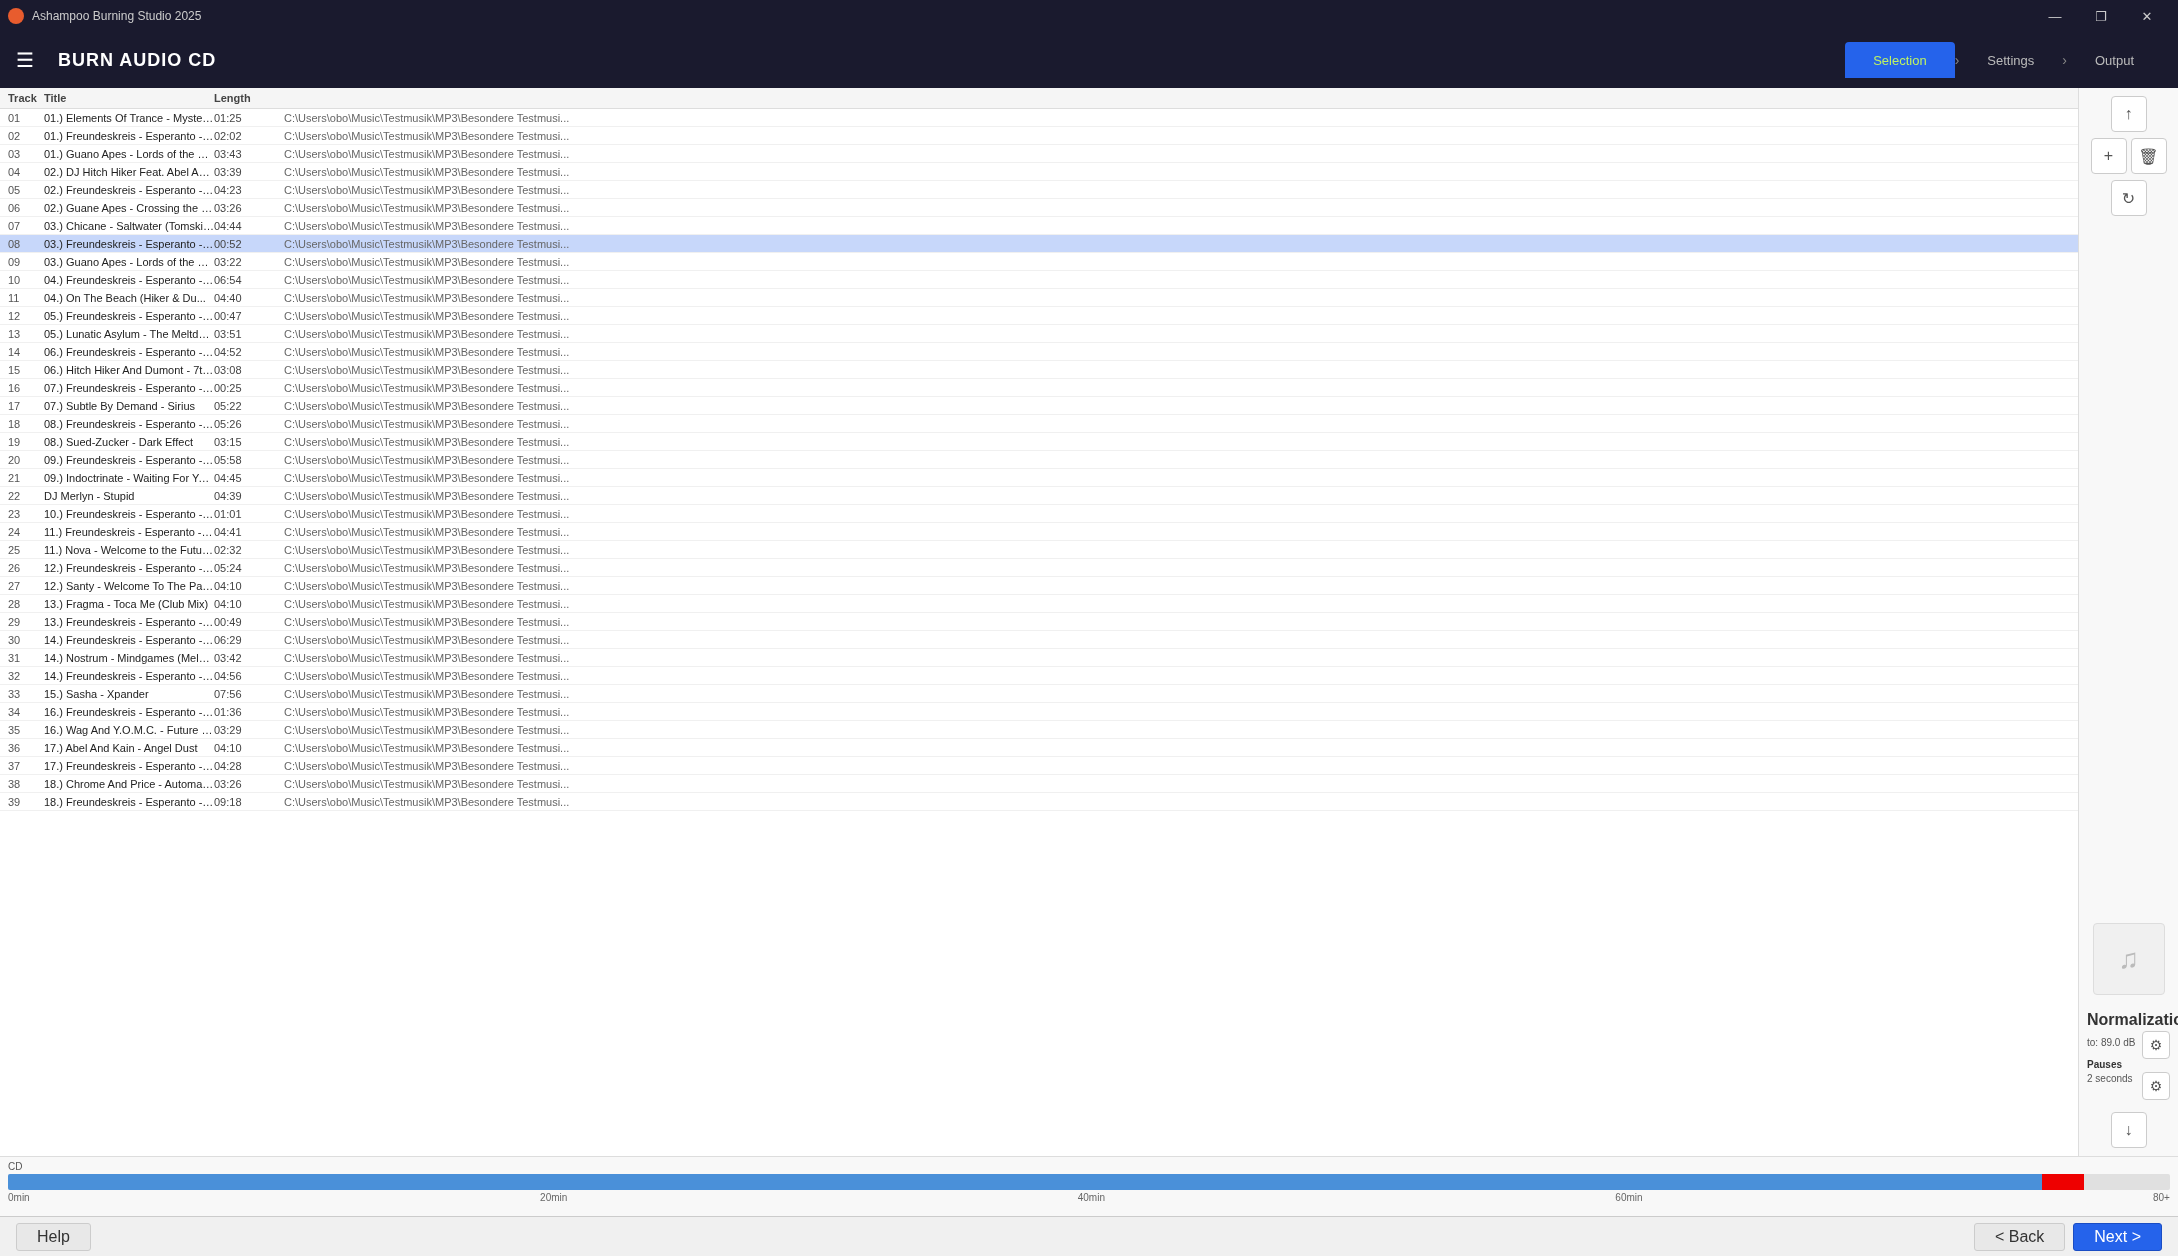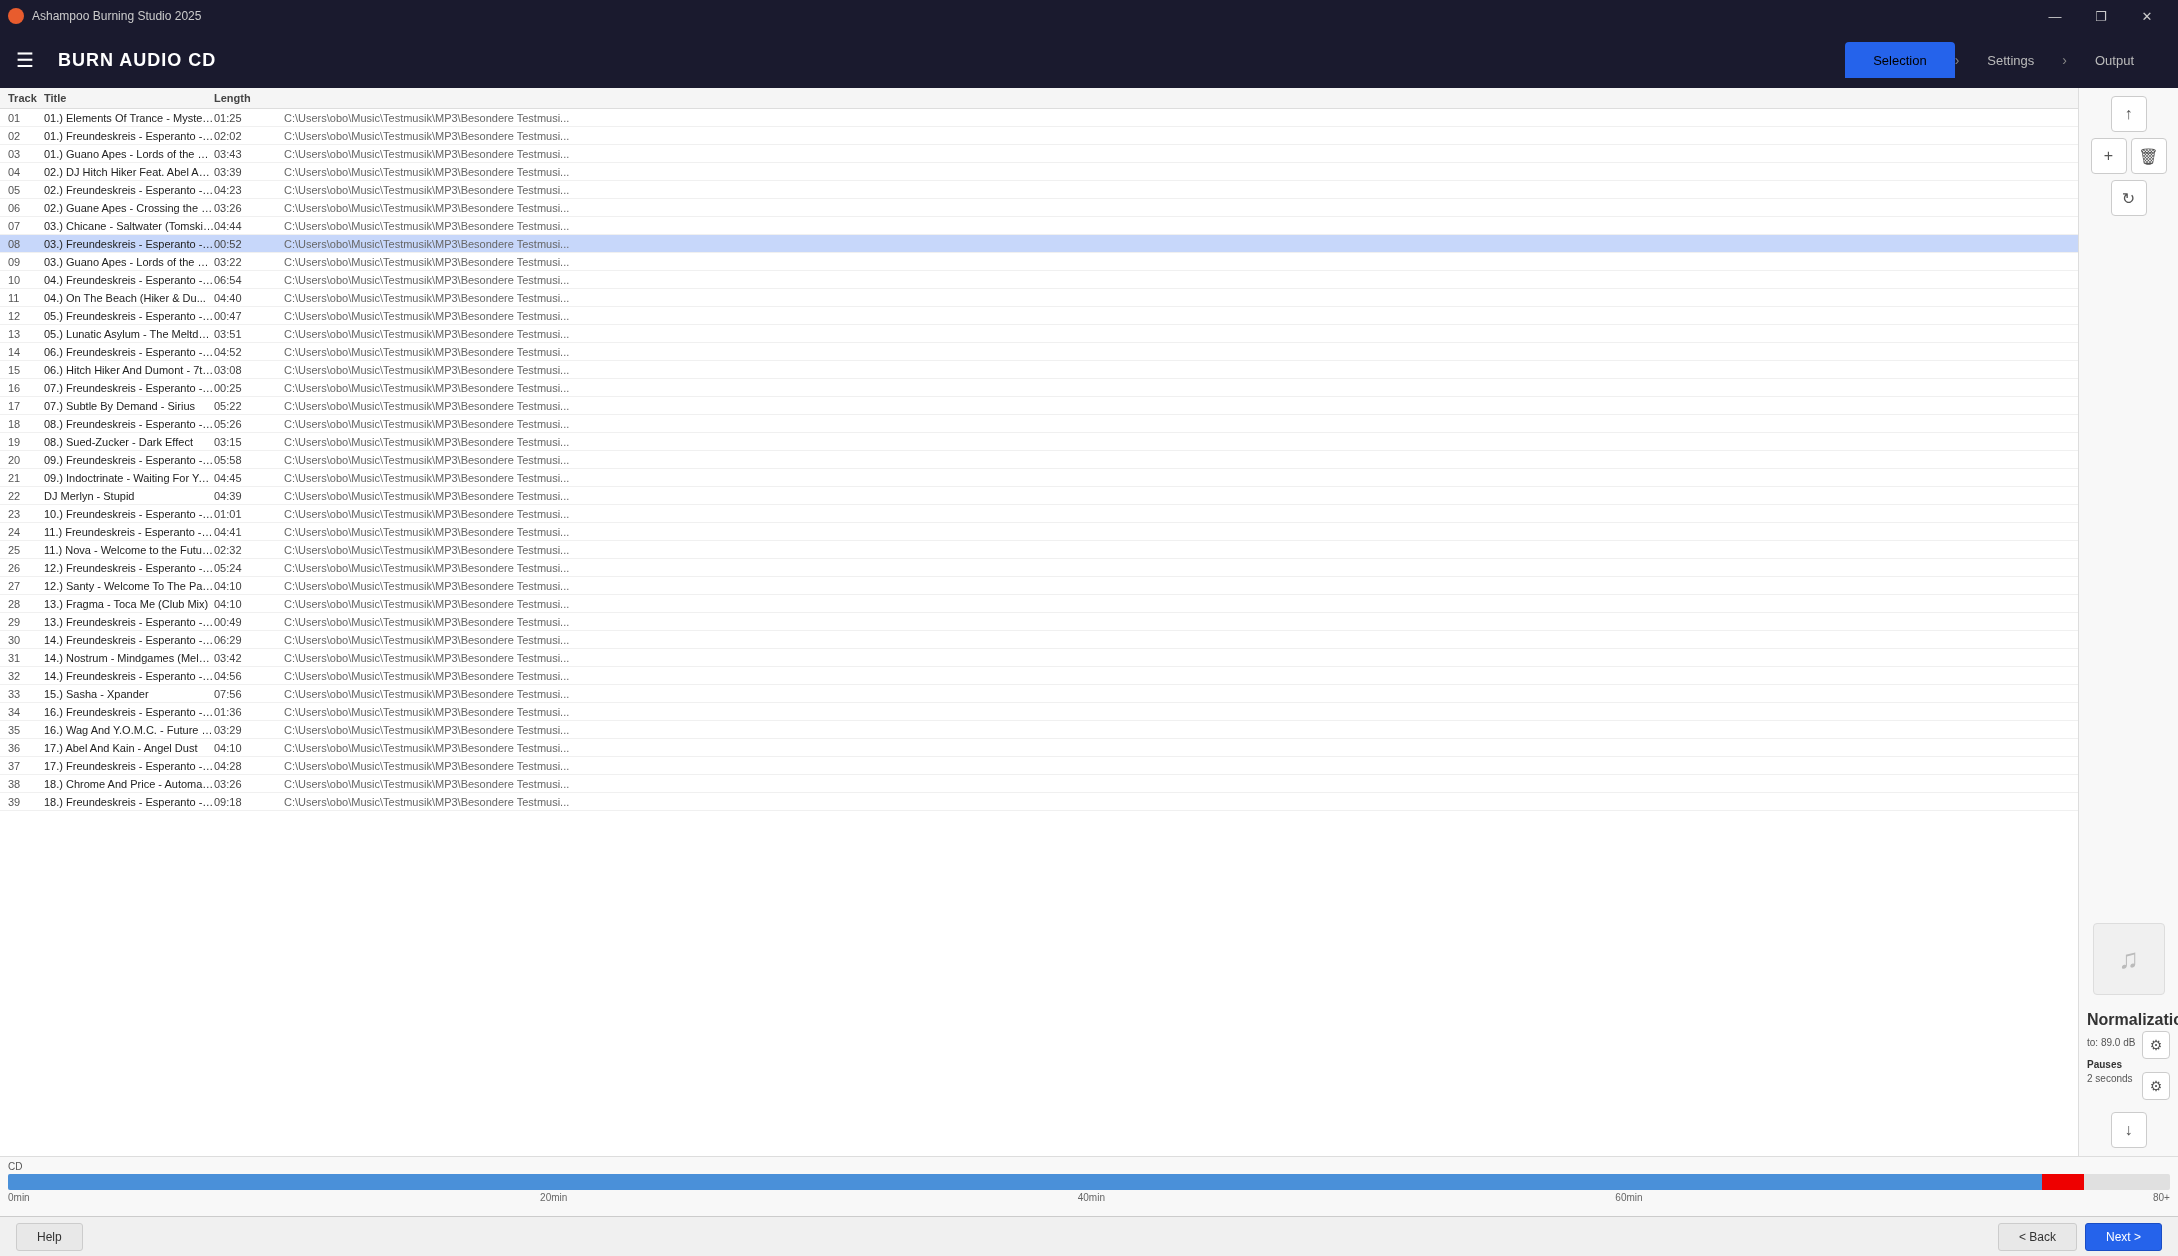--- a/index.html
+++ b/index.html
@@ -83,21 +83,21 @@
       border: none;
       cursor: pointer;
       font-size: 13px;
       font-weight: 500;
       display: flex;
       align-items: center;
       gap: 6px;
     }
     .tab-btn.active {
       background: #2563eb;
-      color: #000000;
+      color: #bef264;
       border-radius: 4px 4px 0 0;
     }
     .tab-btn.inactive {
       background: transparent;
       color: #bbb;
     }
     .tab-arrow {
       color: #888;
       font-size: 14px;
     }
@@ -275,21 +275,21 @@
       justify-content: space-between;
       padding: 0 16px;
     }
     .footer-btn {
       height: 28px;
       padding: 0 20px;
       border: 1px solid #ccc;
       background: #e8e8e8;
       border-radius: 3px;
       cursor: pointer;
-      font-size: 12px;
+      font-size: 16px;
       color: #333;
       display: flex;
       align-items: center;
       gap: 4px;
     }
     .footer-btn.primary {
       background: #2563eb;
       color: #fff;
       border-color: #1a4dc4;
     }

